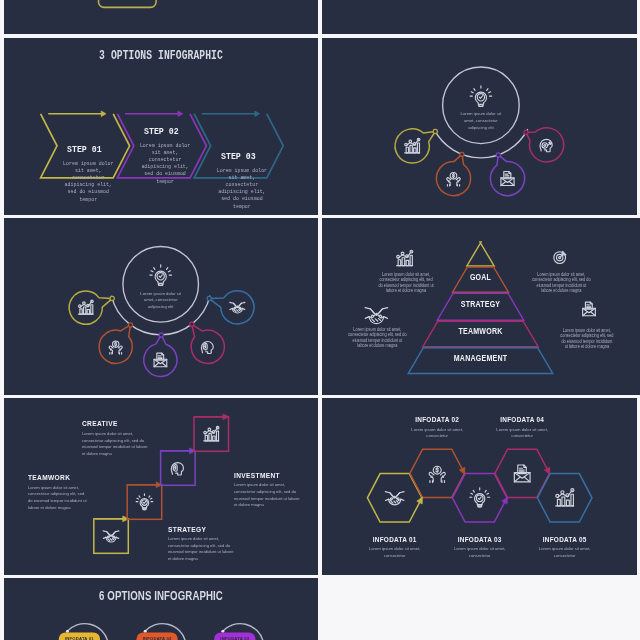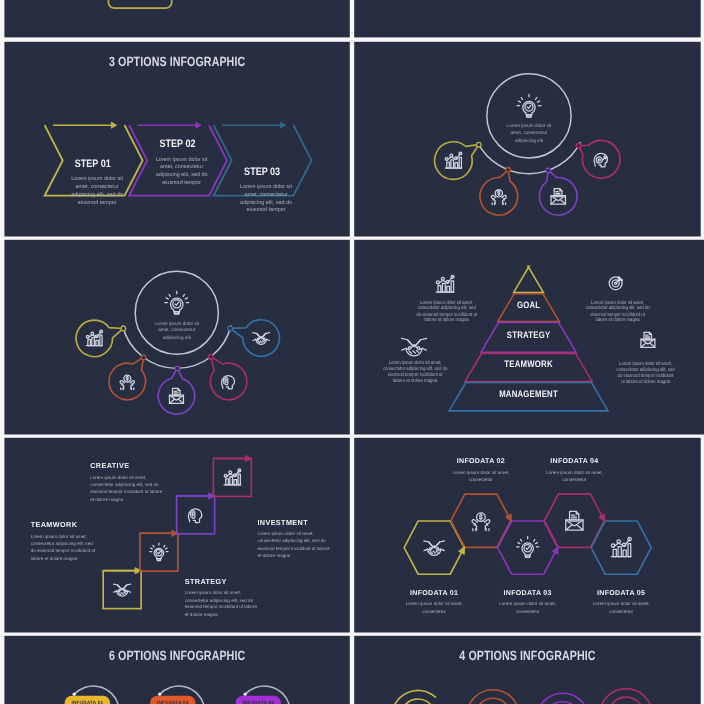--- a/index.html
+++ b/index.html
@@ -19,21 +19,21 @@
 
 <div id="page">
 
 <div class="slide" style="left:4px;top:0;width:314px;height:34.4px;">
   <svg width="315" height="35" viewBox="0 0 315 35">
     <path d="M100 -26 h46.6 a5.5 5.5 0 0 1 5.5 5.5 v22.4 a5.5 5.5 0 0 1 -5.5 5.5 h-46.6 a5.5 5.5 0 0 1 -5.5 -5.5 v-22.4 a5.5 5.5 0 0 1 5.5 -5.5 z" fill="none" stroke="#bcae4c" stroke-width="1.55"></path>
   </svg>
 </div>
 <div class="slide" style="left:322px;top:0;width:315px;height:34.4px;"></div>
 
-<div class="slide" style="left:4px;top:37.6px;width:314px;height:177.2px;">
+<div class="slide" style="left:4px;top:37.6px;width:314px;height:177.2px;font-family:Liberation Mono, monospace;">
   <div class="s-title" style="top:11px;">3 OPTIONS INFOGRAPHIC</div>
   <svg width="315" height="178" viewBox="0 0 315 178">
     <g id="chev3">
           <path d="M36.6 75.8 L53 107.80000000000001 L36.6 139.8 H109.19999999999999 L125.6 107.80000000000001 L109.19999999999999 75.8" fill="none" stroke="#c2b646" stroke-width="1.7" stroke-linejoin="miter"></path>
           <path d="M44.2 75.8 H98.59999999999998" stroke="#c2b646" stroke-width="1.45" fill="none"></path>
           <path d="M97.19999999999999 73 L101.99999999999999 75.8 L97.19999999999999 78.6 Z" fill="#c2b646" stroke="#c2b646" stroke-width="0.7" stroke-linejoin="miter"></path>
           <path d="M113.4 75.8 L129.8 107.80000000000001 L113.4 139.8 H186 L202.4 107.80000000000001 L186 75.8" fill="none" stroke="#8a34bd" stroke-width="1.7" stroke-linejoin="miter"></path>
           <path d="M121 75.8 H175.4" stroke="#8a34bd" stroke-width="1.45" fill="none"></path>
           <path d="M174 73 L178.8 75.8 L174 78.6 Z" fill="#8a34bd" stroke="#8a34bd" stroke-width="0.7" stroke-linejoin="miter"></path>
           <path d="M190.2 75.8 L206.6 107.80000000000001 L190.2 139.8 H262.79999999999995 L279.19999999999993 107.80000000000001 L262.79999999999995 75.8" fill="none" stroke="#2f6887" stroke-width="1.7" stroke-linejoin="miter"></path>
@@ -399,32 +399,14 @@
           <rect x="210.15" y="54.4" width="41.3" height="14" rx="6.6" ry="6.6" fill="#a32fd6"></rect>
         </g>
   </svg>
   <div id="six-text">
         <div style="position:absolute;left:54.75px;top:58.3px;width:41.3px;text-align:center;color:#2a2d3a;font-size:4.2px;font-weight:bold;letter-spacing:.2px;">INFODATA 01</div>
         <div style="position:absolute;left:132.45px;top:58.3px;width:41.3px;text-align:center;color:#2a2d3a;font-size:4.2px;font-weight:bold;letter-spacing:.2px;">INFODATA 02</div>
         <div style="position:absolute;left:210.15px;top:58.3px;width:41.3px;text-align:center;color:#2a2d3a;font-size:4.2px;font-weight:bold;letter-spacing:.2px;">INFODATA 03</div>
       </div>
 </div>
 
-<div class="slide" style="left:322px;top:577.6px;width:315px;height:62.4px;">
-  <div class="s-title" style="top:11px;">4 OPTIONS INFOGRAPHIC</div>
-  <svg width="316" height="63" viewBox="0 0 316 63">
-    <g id="four">
-          <path d="M34.21 74.33 A23.8 23.8 0 0 1 73.93 55.81" fill="none" stroke="#c2b646" stroke-width="1.5" stroke-linecap="round"></path>
-          <path d="M42.06 72.11 A16 16 0 0 1 73.04 68.03" fill="none" stroke="#c2b646" stroke-width="1.5" stroke-linecap="round"></path>
-          <path d="M49.73 72.04 A8.4 8.4 0 0 1 66.27 72.04" fill="none" stroke="#c2b646" stroke-width="1.5" stroke-linecap="round"></path>
-          <path d="M102.40 72.80 A23.8 23.8 0 0 1 150.00 72.80" fill="none" stroke="#b0522f" stroke-width="1.5" stroke-linecap="round"></path>
-          <path d="M110.22 71.96 A16 16 0 0 1 142.18 71.96" fill="none" stroke="#b0522f" stroke-width="1.5" stroke-linecap="round"></path>
-          <path d="M117.34 71.24 A9 9 0 0 1 135.06 71.24" fill="none" stroke="#b0522f" stroke-width="1.5" stroke-linecap="round"></path>
-          <path d="M166.62 69.44 A23.8 23.8 0 0 1 212.38 69.44" fill="none" stroke="#8a34bd" stroke-width="1.5" stroke-linecap="round"></path>
-          <path d="M175.64 68.00 A16 16 0 0 1 203.36 68.00" fill="none" stroke="#8a34bd" stroke-width="1.5" stroke-linecap="round"></path>
-          <path d="M223.30 71.80 A23.8 23.8 0 0 1 270.90 71.80" fill="none" stroke="#ab2d66" stroke-width="1.5" stroke-linecap="round"></path>
-          <path d="M231.12 70.96 A16 16 0 0 1 263.08 70.96" fill="none" stroke="#ab2d66" stroke-width="1.5" stroke-linecap="round"></path>
-          <path d="M238.24 70.24 A9 9 0 0 1 255.96 70.24" fill="none" stroke="#ab2d66" stroke-width="1.5" stroke-linecap="round"></path>
-        </g>
-  </svg>
-</div>
 
 </div>
 
 </body></html>

